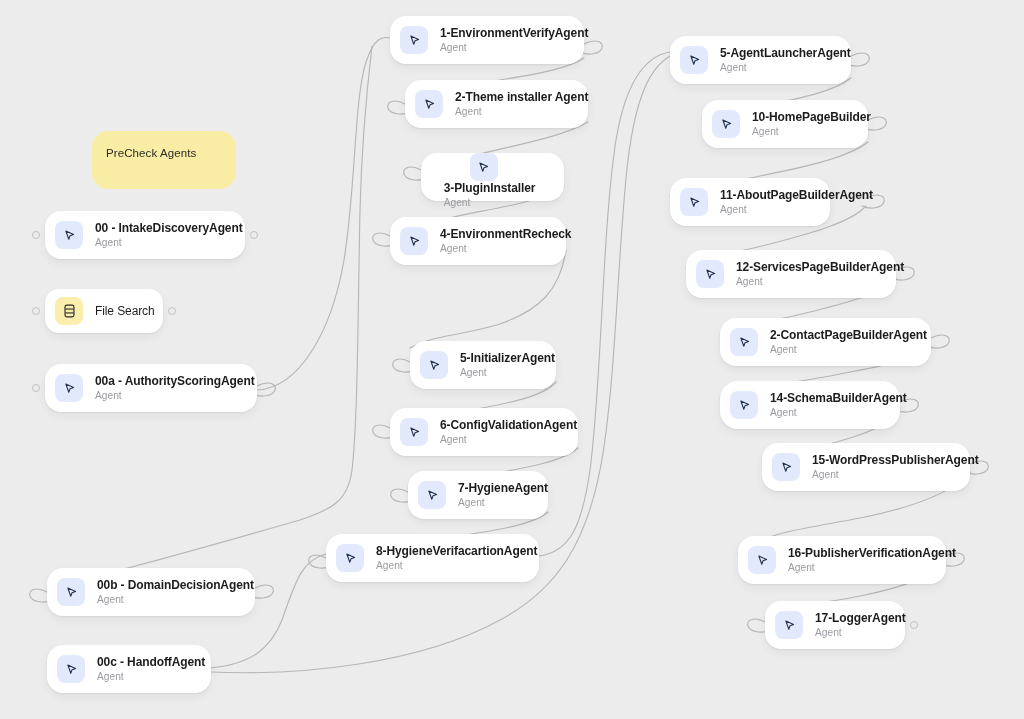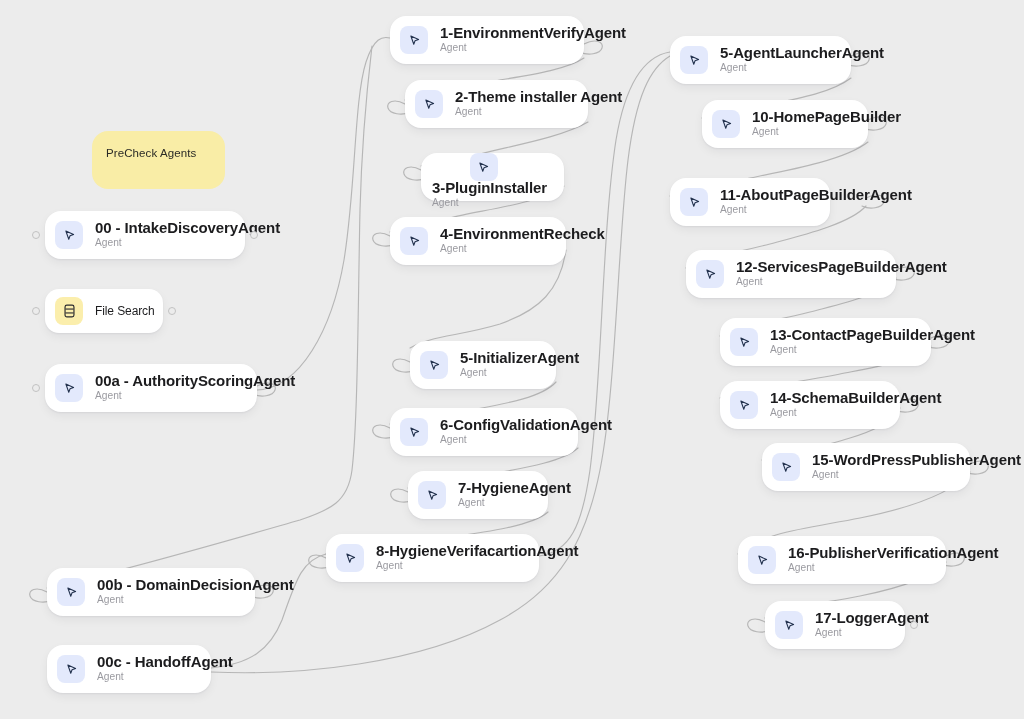--- a/index.html
+++ b/index.html
@@ -89,21 +89,21 @@
   .icon-tile svg { display: block; }
 
   .node-text {
     display: flex;
     flex-direction: column;
     justify-content: center;
     min-width: 0;
   }
 
   .node-title {
-    font-size: 15px;
+    font-size: 12px;
     font-weight: bold;
     color: #1c1c1e;
     letter-spacing: -0.1px;
     white-space: nowrap;
     line-height: 14px;
   }
 
   .node-subtitle {
     font-size: 10.2px;
     color: #9a9aa0;
@@ -176,21 +176,21 @@
       <path d="M 931 338 C 943 332 951 336 949 342 C 947 348 935 350 927 346" stroke="#b6b6b6"></path>
       <path d="M 900 402 C 912 396 920 400 918 406 C 916 412 904 414 896 410" stroke="#b6b6b6"></path>
       <path d="M 970 464 C 982 458 990 462 988 468 C 986 474 974 476 966 472" stroke="#b6b6b6"></path>
       <path d="M 946 556 C 958 550 966 554 964 560 C 962 566 950 568 942 564" stroke="#b6b6b6"></path>
       <path d="M 765 622 C 754 616 746 620 748 626 C 750 632 762 634 770 630" stroke="#b6b6b6"></path>
       <path d="M 257 386 C 269 380 277 384 275 390 C 273 396 261 398 253 394" stroke="#b6b6b6"></path>
       <path d="M 255 588 C 267 582 275 586 273 592 C 271 598 259 600 251 596" stroke="#b6b6b6"></path>
       <path d="M 47 592 C 36 586 28 590 30 596 C 32 602 44 604 52 600" stroke="#b6b6b6"></path>
     </svg>
 
-  <div class="group-box" style="left: 92px; top: 131px; width: 133px; height: 58px; background: rgb(249, 237, 166);">
+  <div class="group-box" style="left: 92px; top: 131px; width: 144px; height: 58px; background: rgb(249, 237, 166);">
     <span class="group-box-label">PreCheck Agents</span>
   </div>
 
   <div id="nodes-layer">
       <div class="node node-agent" style="left: 45px; top: 211px; width: 200px; background: rgb(255, 255, 255);">
         <div class="icon-tile agent">
           <svg width="13" height="13" viewBox="0 0 14 14" fill="none">
             <path d="M3.1 2.2 L11.4 6.0 L7.6 7.3 L6.2 11.0 Z" stroke="#23324e" stroke-width="1.15" stroke-linejoin="round" fill="none"></path>
           </svg>
         </div>
@@ -381,21 +381,21 @@
           <div class="node-subtitle" style="color: rgb(154, 154, 160);">Agent</div>
         </div>
       </div>
       <div class="node node-agent" style="left: 720px; top: 318px; width: 211px; background: rgb(255, 255, 255);">
         <div class="icon-tile agent">
           <svg width="13" height="13" viewBox="0 0 14 14" fill="none">
             <path d="M3.1 2.2 L11.4 6.0 L7.6 7.3 L6.2 11.0 Z" stroke="#23324e" stroke-width="1.15" stroke-linejoin="round" fill="none"></path>
           </svg>
         </div>
         <div class="node-text">
-          <div class="node-title" style="color: rgb(28, 28, 30);">13-ContactPageBuilderAgent</div>
+          <div class="node-title" style="color: rgb(28, 28, 30);">2-ContactPageBuilderAgent</div>
           <div class="node-subtitle" style="color: rgb(154, 154, 160);">Agent</div>
         </div>
       </div>
       <div class="node node-agent" style="left: 720px; top: 381px; width: 180px; background: rgb(255, 255, 255); border-radius: 18px;">
         <div class="icon-tile agent">
           <svg width="13" height="13" viewBox="0 0 14 14" fill="none">
             <path d="M3.1 2.2 L11.4 6.0 L7.6 7.3 L6.2 11.0 Z" stroke="#23324e" stroke-width="1.15" stroke-linejoin="round" fill="none"></path>
           </svg>
         </div>
         <div class="node-text">

